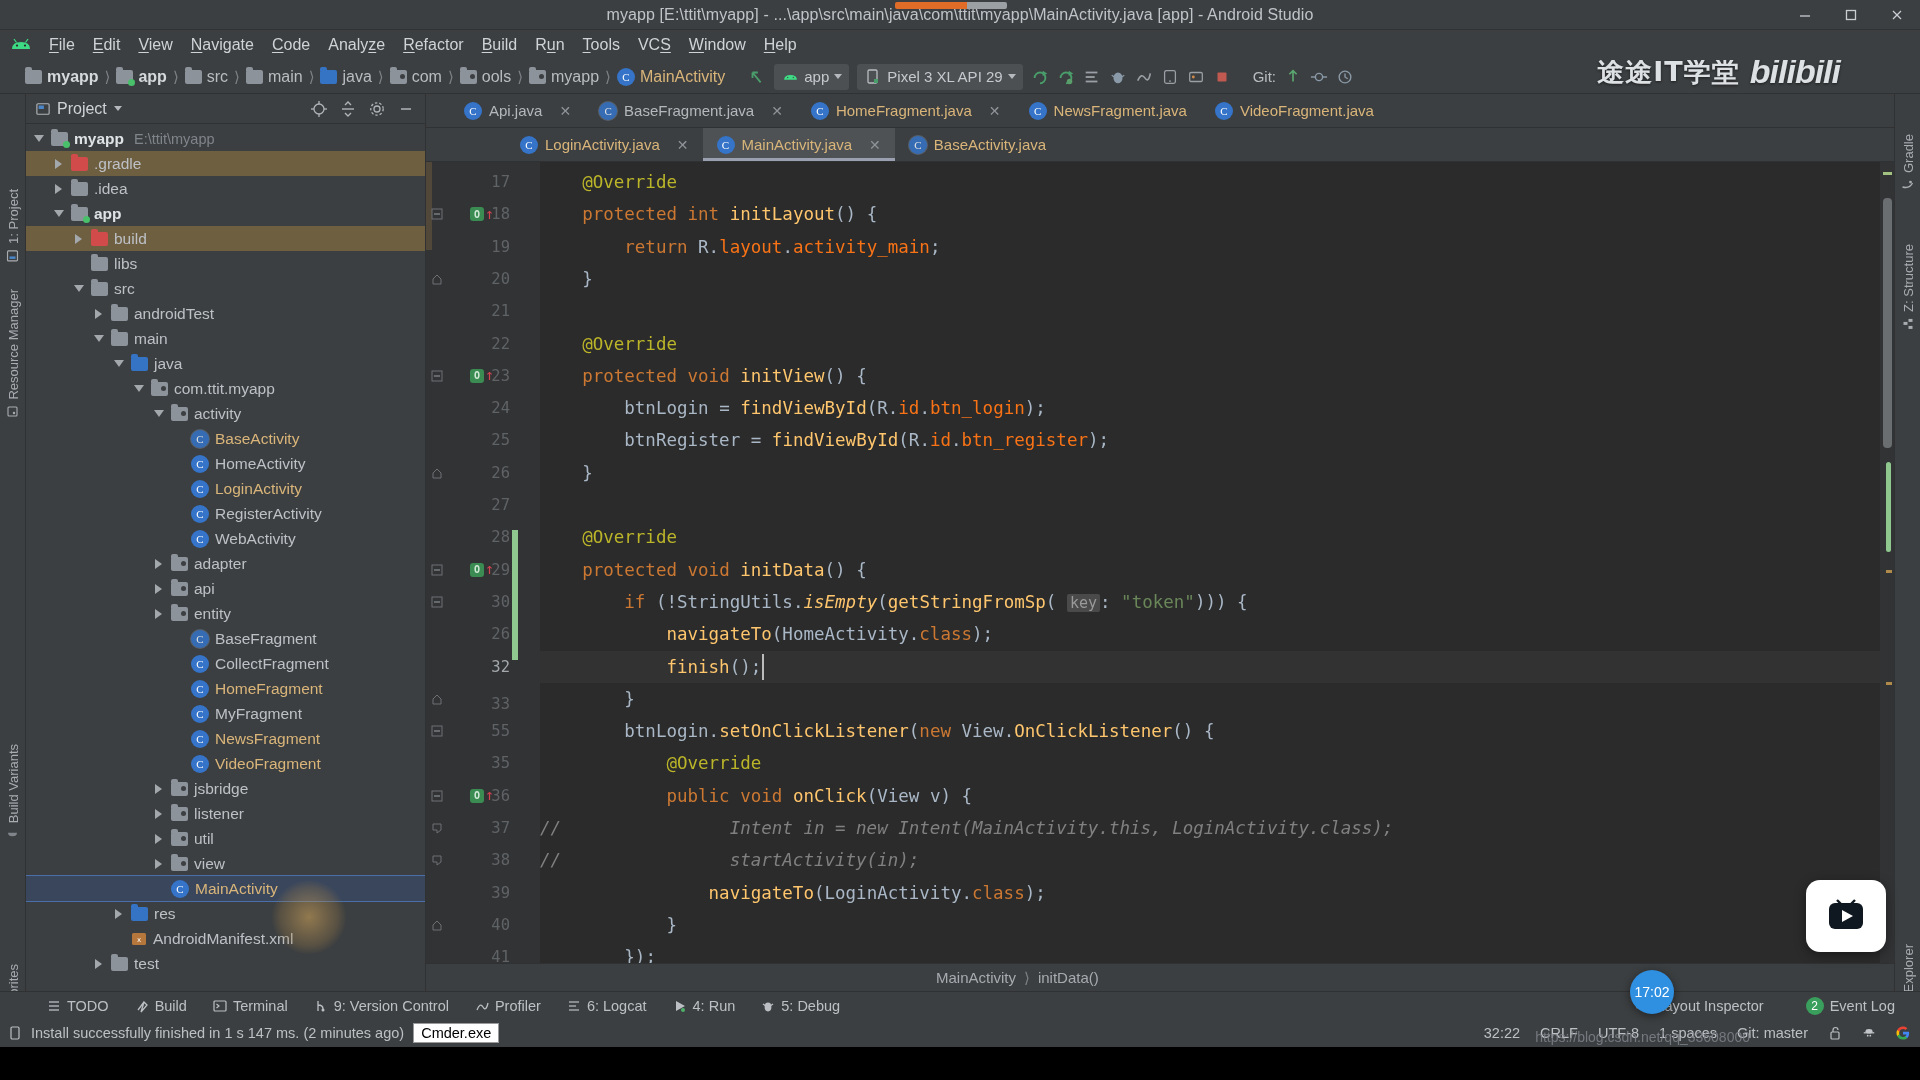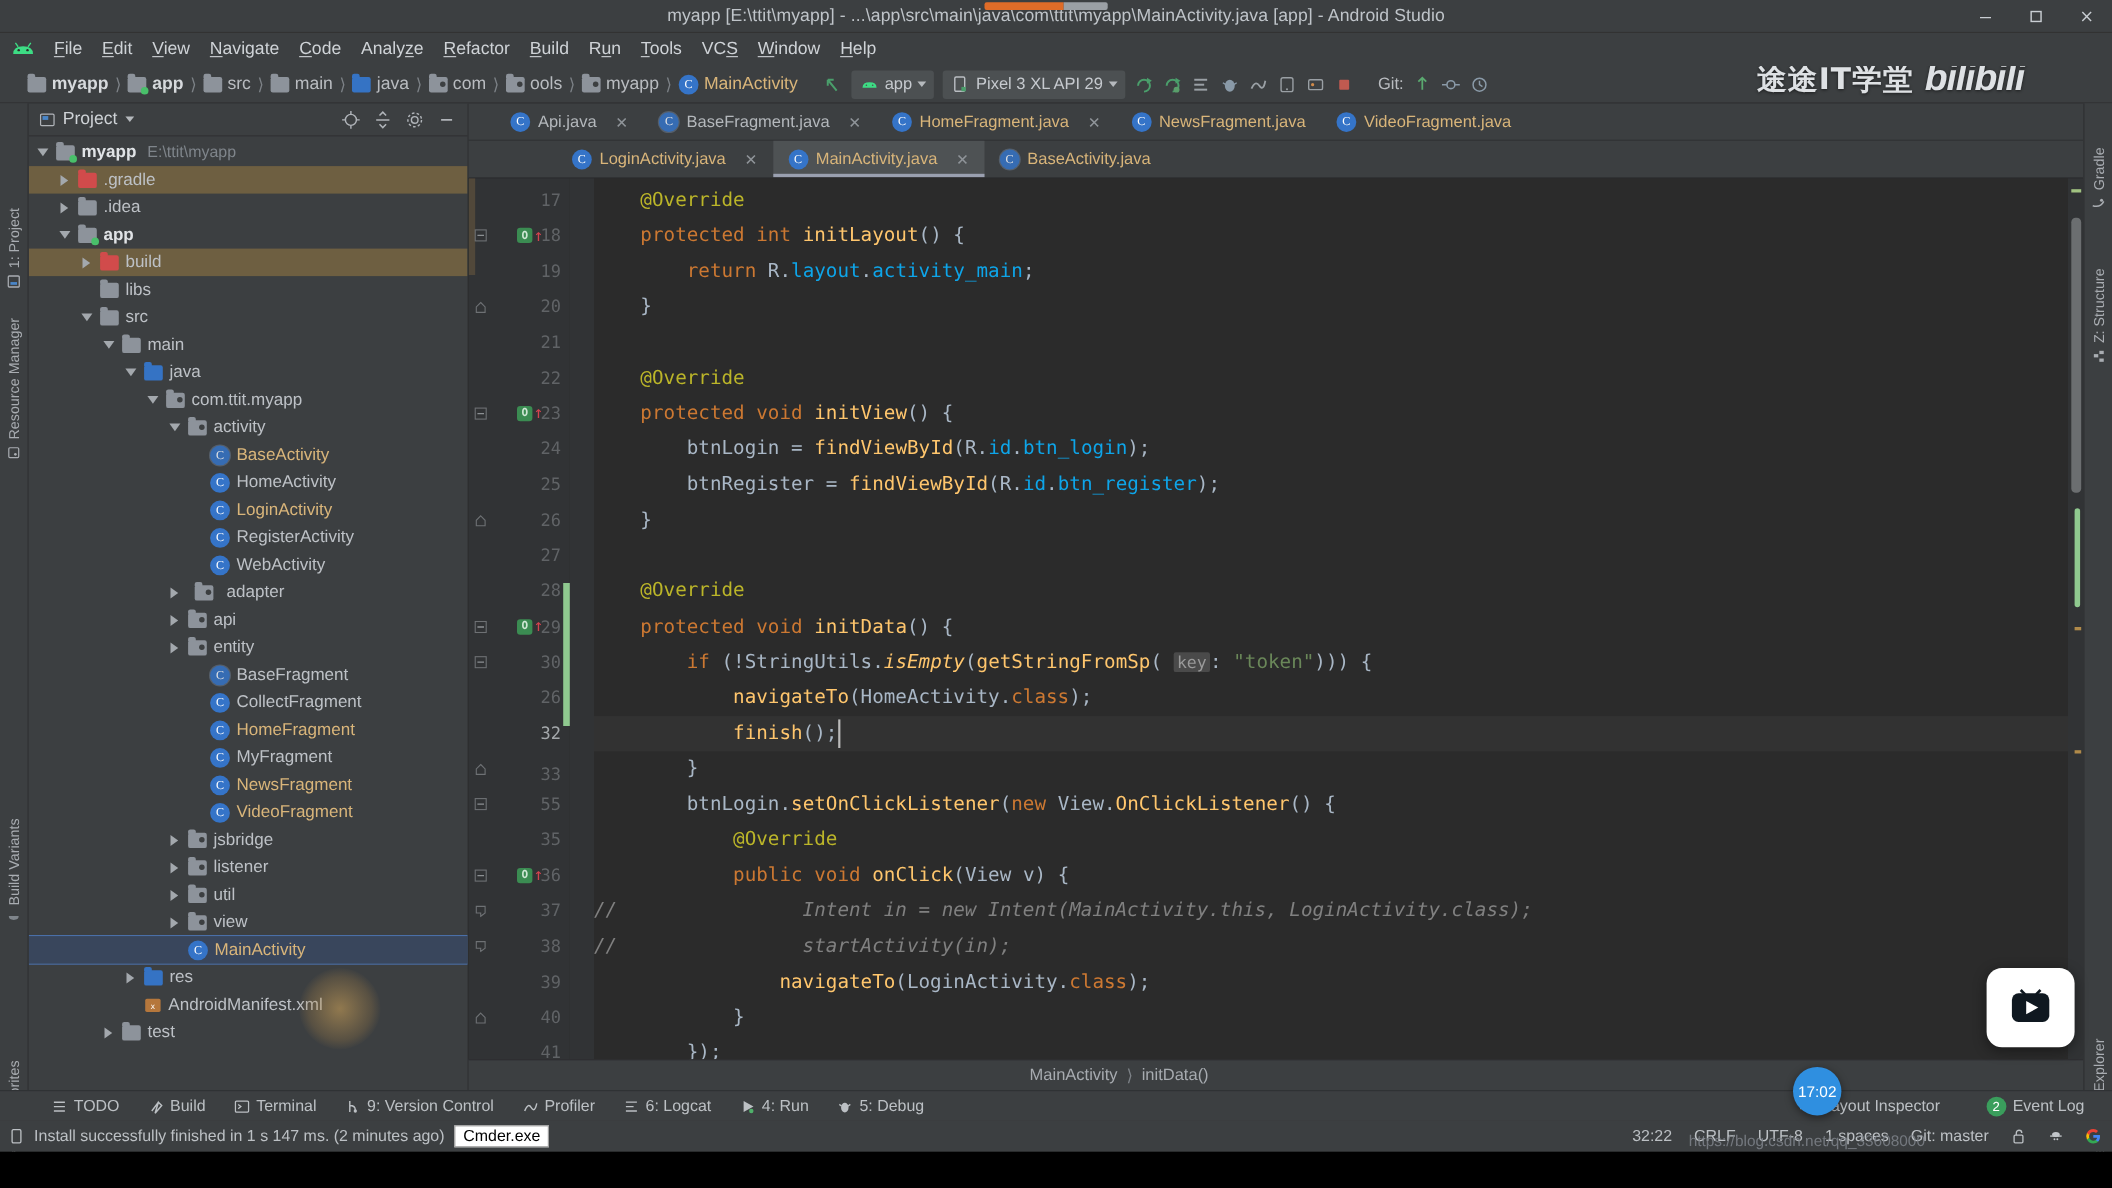--- a/index.html
+++ b/index.html
@@ -221,21 +221,21 @@
 
   .cline { position:absolute; left: 0; white-space: pre; height:32.3px; }
   .cur-line-bg { position:absolute; left:0; right:0; height:32.3px; background:#323232; }
   .caret { position:absolute; width:2px; height: 26px; background:#bbbbbb; }
 
   
   .s-kw   { color:#cc7832; }
   .s-ann  { color:#bbb529; }
   .s-str  { color:#6a8759; }
   .s-cmt  { color:#808080; font-style:italic; }
-  .s-fld  { color:#0ea5e9; }
+  .s-fld  { color:#f97316; }
   .s-mth  { color:#ffc66d; }
   .s-def  { color:#a9b7c6; }
   .s-par  { color:#a9b7c6; }
   .hintchip {
     background:#4a4a4a; color:#9a9a9a; border-radius:2px; padding:0 3px;
     font-size: 15px;
   }
 
   
   .err-strip { width: 14px; flex:0 0 14px; background:#313335; position:relative; }
@@ -629,20 +629,27 @@
             </div>
             <div class="trow" style="padding-left: 46px;">
               <span class="arrow">
                 <span class="arr-d"></span>
               </span>
               <span class="ico-folder"></span>
               <span class="lbl">src</span>
             </div>
             <div class="trow" style="padding-left: 66px;">
               <span class="arrow">
+                <span class="arr-r"></span>
+              </span>
+              <span class="ico-folder"></span>
+              <span class="lbl">androidTest</span>
+            </div>
+            <div class="trow" style="padding-left: 66px;">
+              <span class="arrow">
                 <span class="arr-d"></span>
               </span>
               <span class="ico-folder"></span>
               <span class="lbl">main</span>
             </div>
             <div class="trow" style="padding-left: 86px;">
               <span class="arrow">
                 <span class="arr-d"></span>
               </span>
               <span class="ico-folder blue"></span>
@@ -680,21 +687,21 @@
             <div class="trow" style="padding-left: 146px;">
               <span class="arrow"></span>
               <span class="ico-class">C</span>
               <span class="lbl">RegisterActivity</span>
             </div>
             <div class="trow" style="padding-left: 146px;">
               <span class="arrow"></span>
               <span class="ico-class">C</span>
               <span class="lbl">WebActivity</span>
             </div>
-            <div class="trow" style="padding-left: 126px; gap: 12px;">
+            <div class="trow" style="padding-left: 126px;">
               <span class="arrow">
                 <span class="arr-r"></span>
               </span>
               <span class="ico-folder pkg"></span>
               <span class="lbl">adapter</span>
             </div>
             <div class="trow" style="padding-left: 126px;">
               <span class="arrow">
                 <span class="arr-r"></span>
               </span>

